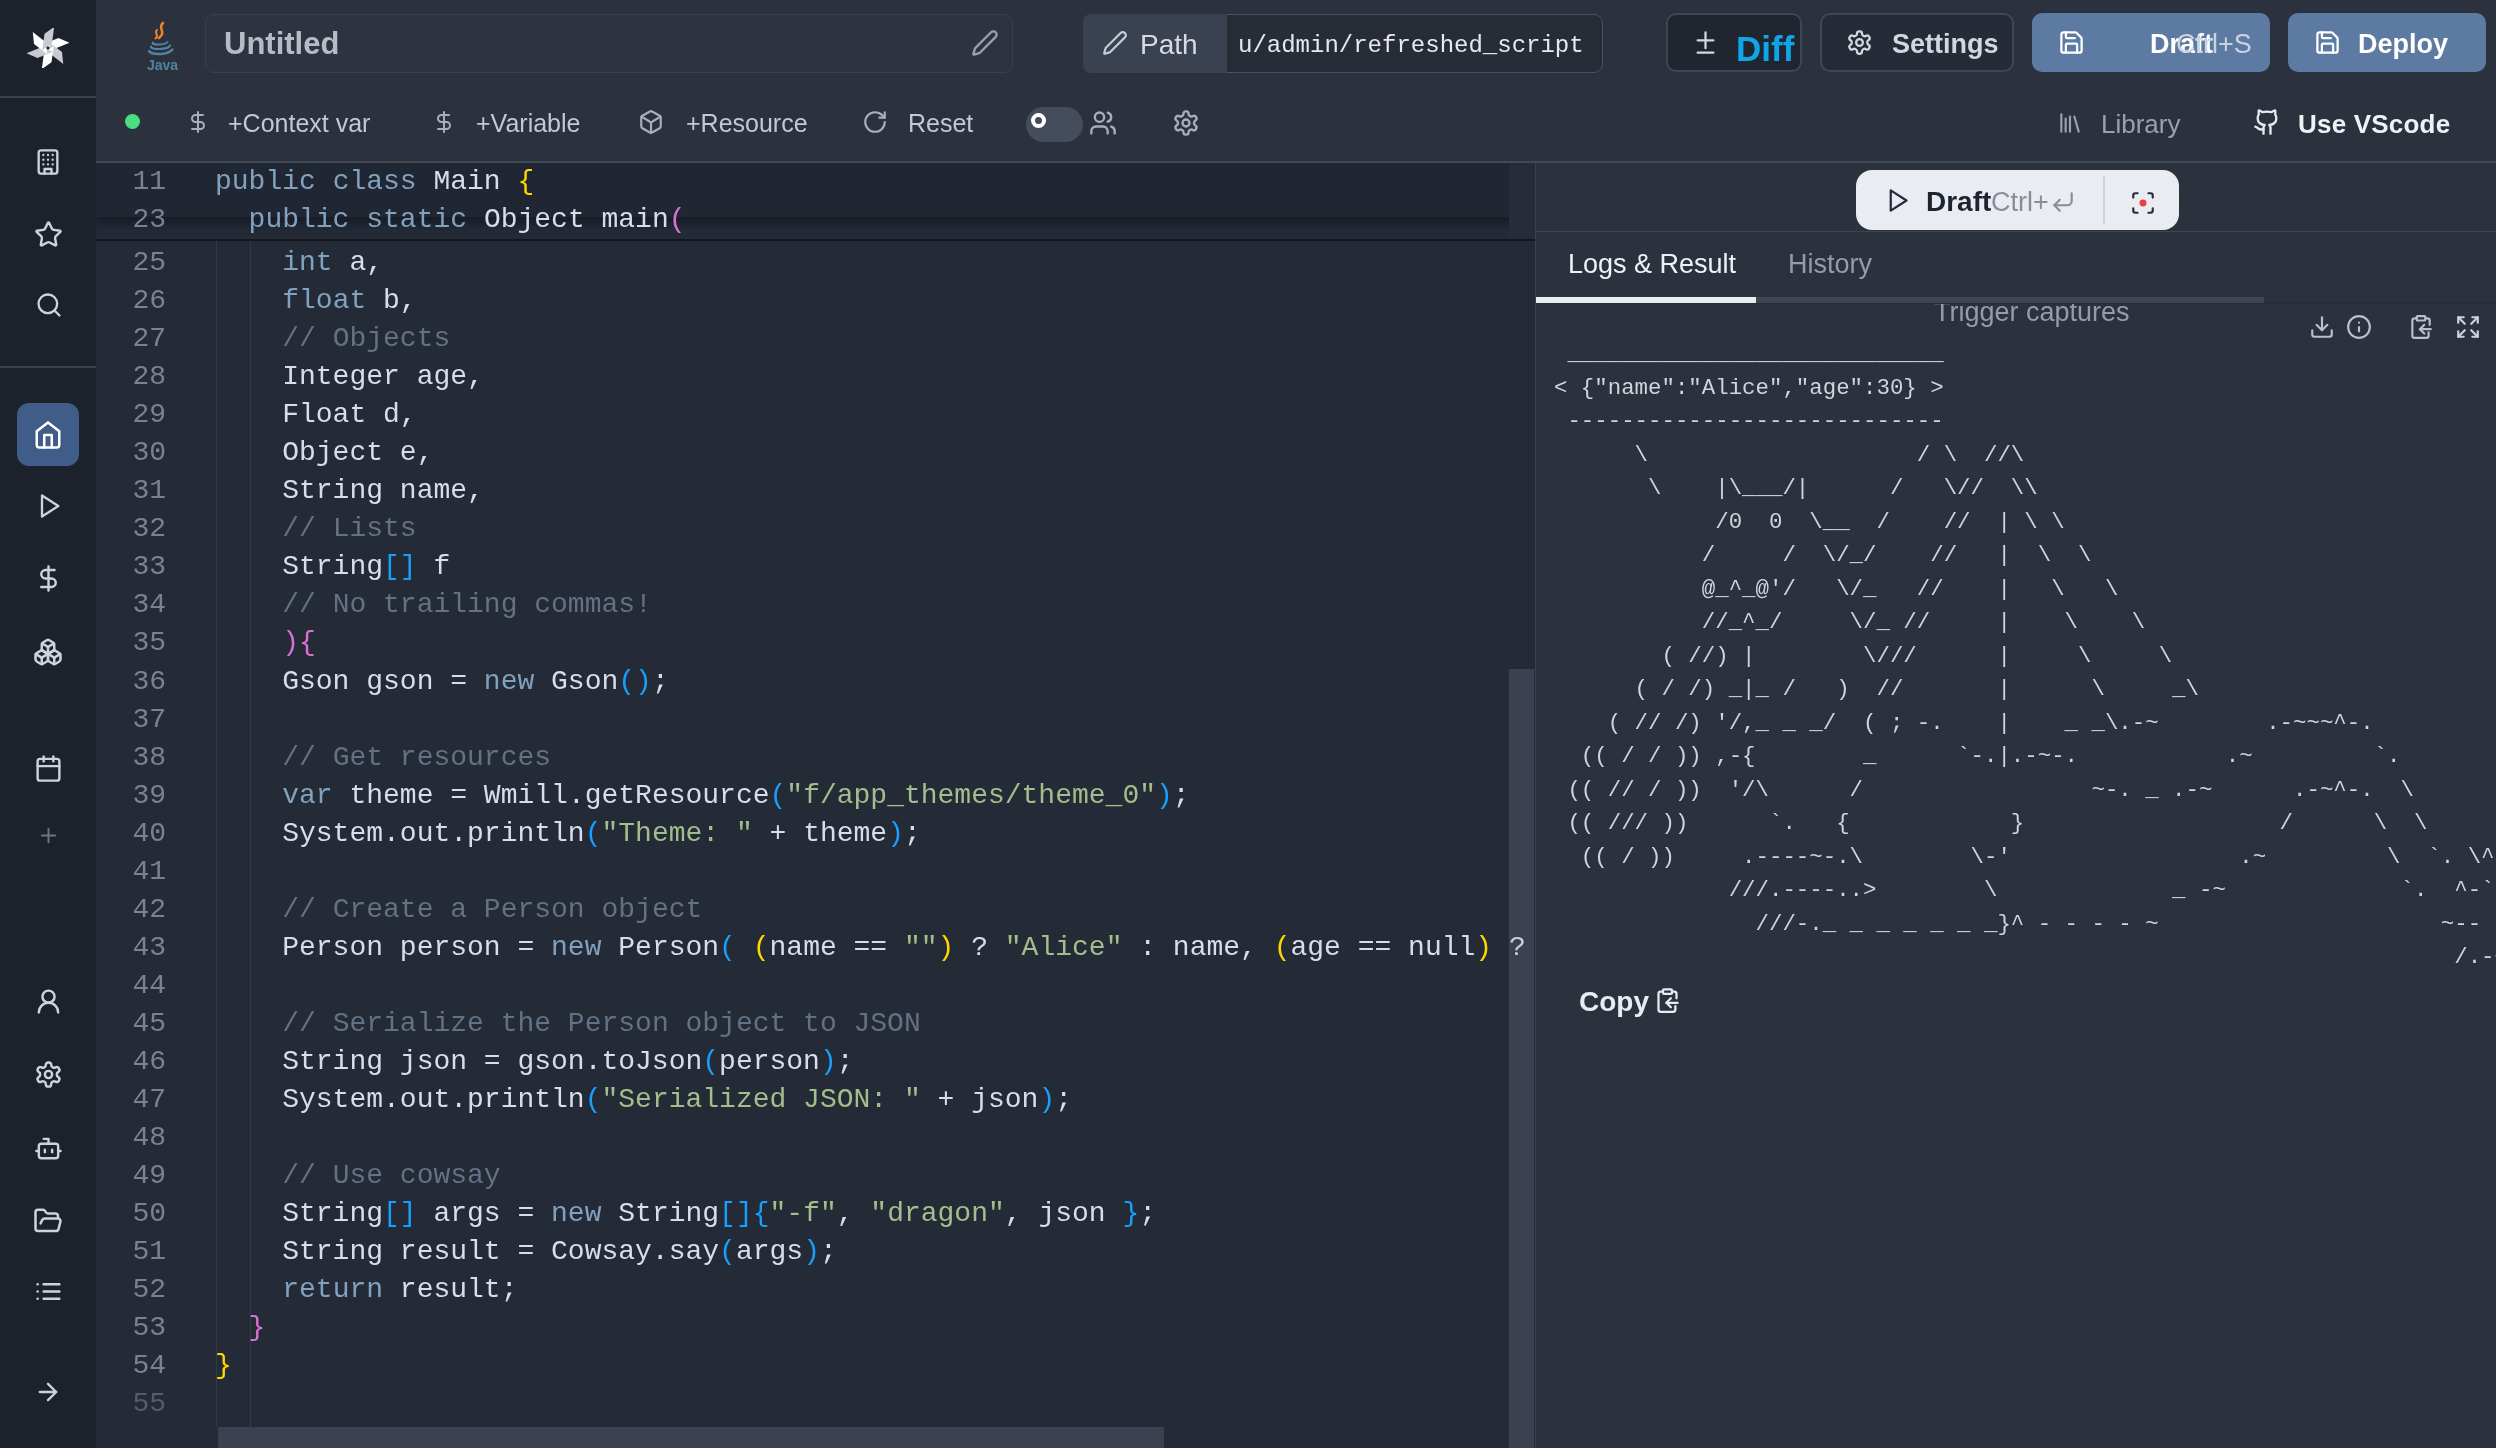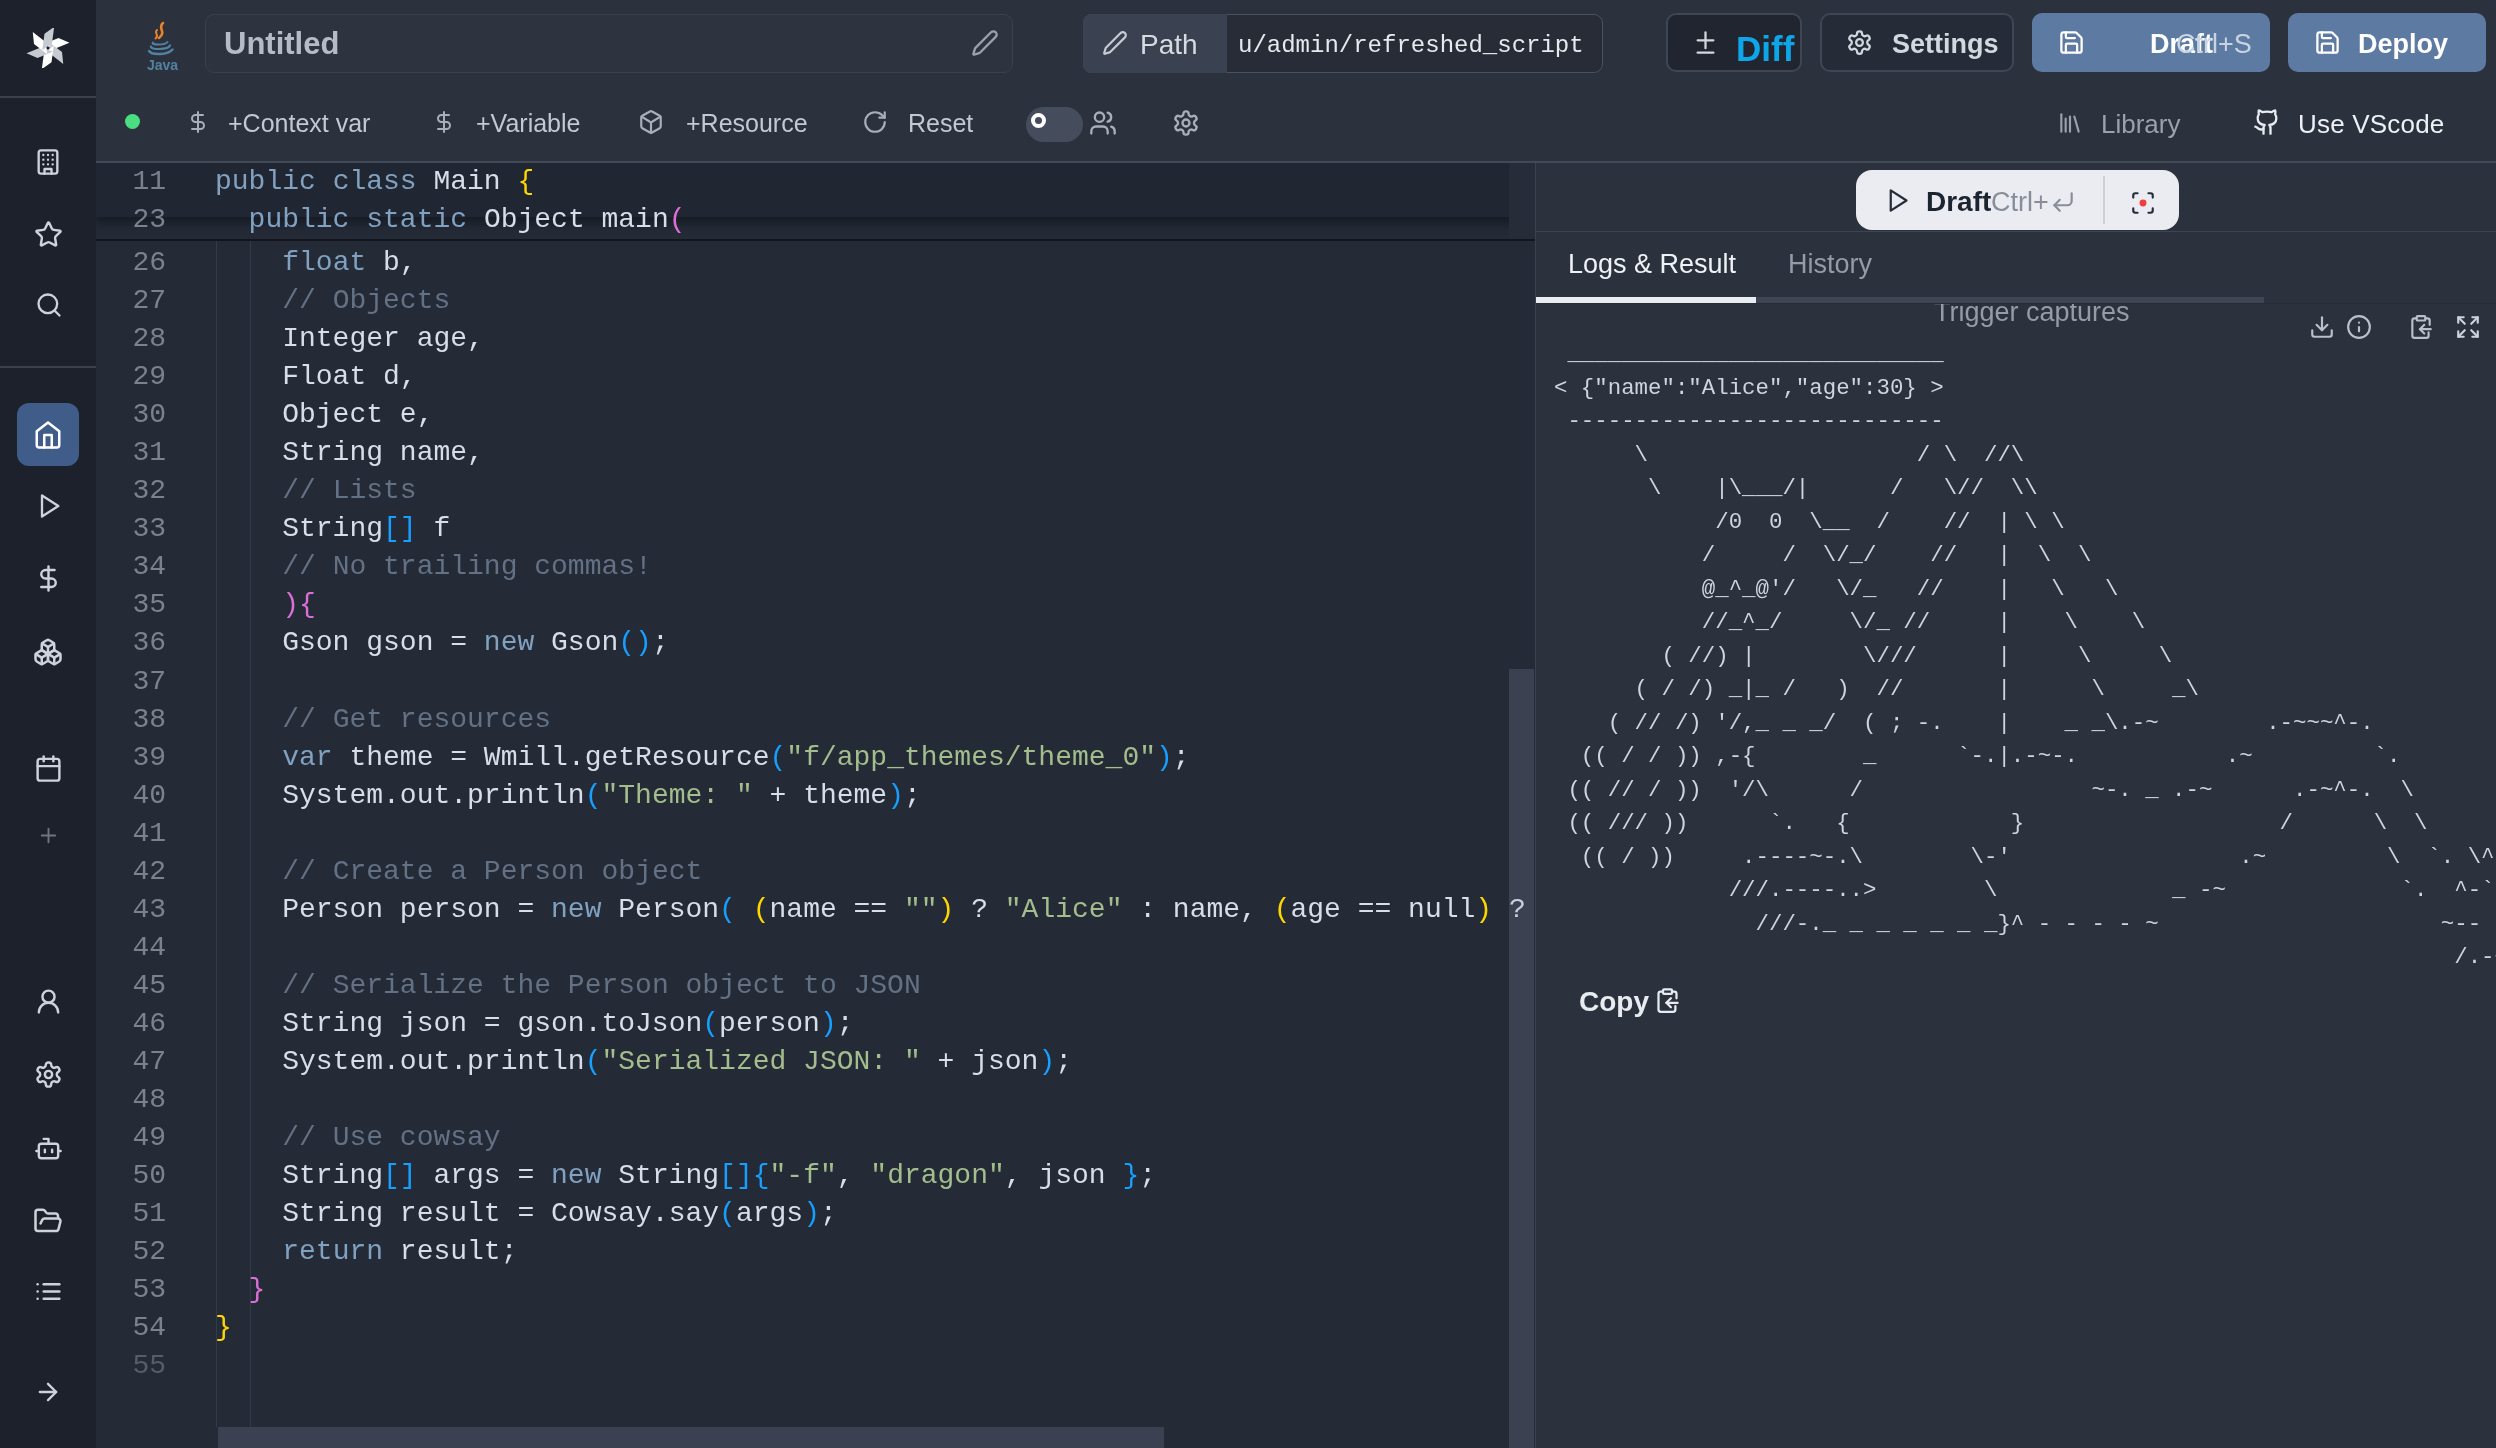--- a/index.html
+++ b/index.html
@@ -226,34 +226,35 @@
     <path d="m16 6 4 14"></path>
       <path d="M12 6v14"></path>
       <path d="M8 8v12"></path>
       <path d="M4 4v16"></path>
   </svg>
   <div class="abs" style="left:2101px;top:109px;font-size:26px;color:#99a1ab;">Library</div>
   <svg class="ic abs" style="left:2253px;top:108px;stroke:#e8ebf0;" width="28" height="28" viewBox="0 0 24 24">
     <path d="M15 22v-4a4.8 4.8 0 0 0-1-3.5c3 0 6-2 6-5.5.08-1.25-.27-2.48-1-3.5.28-1.15.28-2.35 0-3.5 0 0-1 0-3 1.5-2.64-.5-5.36-.5-8 0C6 2 5 2 5 2c-.3 1.15-.3 2.35 0 3.5A5.403 5.403 0 0 0 4 9c0 3.5 3 5.5 6 5.5-.39.49-.68 1.05-.85 1.65-.17.6-.22 1.23-.15 1.85v4"></path>
       <path d="M9 18c-4.51 2-5-2-7-2"></path>
   </svg>
-  <div class="abs" style="left:2298px;top:109px;font-size:26px;font-weight:400;color:#eef1f5;letter-spacing:0.2px;">Use VScode</div>
+  <div class="abs" style="left:2298px;top:109px;font-size:26px;font-weight:700;color:#eef1f5;letter-spacing:0.2px;">Use VScode</div>
 
   <div class="abs" style="left:96px;top:163px;width:1439px;height:1285px;background:#242a36;overflow:hidden;">
     <style>
       .crow { position:relative; height:38.05px; line-height:38.05px; white-space:pre; font-family:"Liberation Mono",monospace; font-size:28px; color:#d8dee9; }
       .gut  { position:absolute; left:0; width:70px; text-align:right; color:#7b828e; }
       .cod  { position:absolute; left:119px; }
       .k{color:#81a1c1}.c{color:#637184}.s{color:#a3be8c}.b1{color:#ffd700}.b2{color:#da70d6}.b3{color:#179fff}
     </style>
 
     <div class="abs" style="left:120px;top:76px;width:1px;height:1188px;background:#333b49;"></div>
     <div class="abs" style="left:154px;top:76px;width:1px;height:1188px;background:#333b49;"></div>
 
     <div class="abs" style="left:0;top:81px;width:1439px;">
+      <div class="crow"><span class="gut">25</span><span class="cod">    <span class="k">int</span> a,</span></div>
       <div class="crow"><span class="gut">26</span><span class="cod">    <span class="k">float</span> b,</span></div>
       <div class="crow"><span class="gut">27</span><span class="cod">    <span class="c">// Objects</span></span></div>
       <div class="crow"><span class="gut">28</span><span class="cod">    Integer age,</span></div>
       <div class="crow"><span class="gut">29</span><span class="cod">    Float d,</span></div>
       <div class="crow"><span class="gut">30</span><span class="cod">    Object e,</span></div>
       <div class="crow"><span class="gut">31</span><span class="cod">    String name,</span></div>
       <div class="crow"><span class="gut">32</span><span class="cod">    <span class="c">// Lists</span></span></div>
       <div class="crow"><span class="gut">33</span><span class="cod">    String<span class="b3">[]</span> f</span></div>
       <div class="crow"><span class="gut">34</span><span class="cod">    <span class="c">// No trailing commas!</span></span></div>
       <div class="crow"><span class="gut">35</span><span class="cod">    <span class="b2">){</span></span></div>

